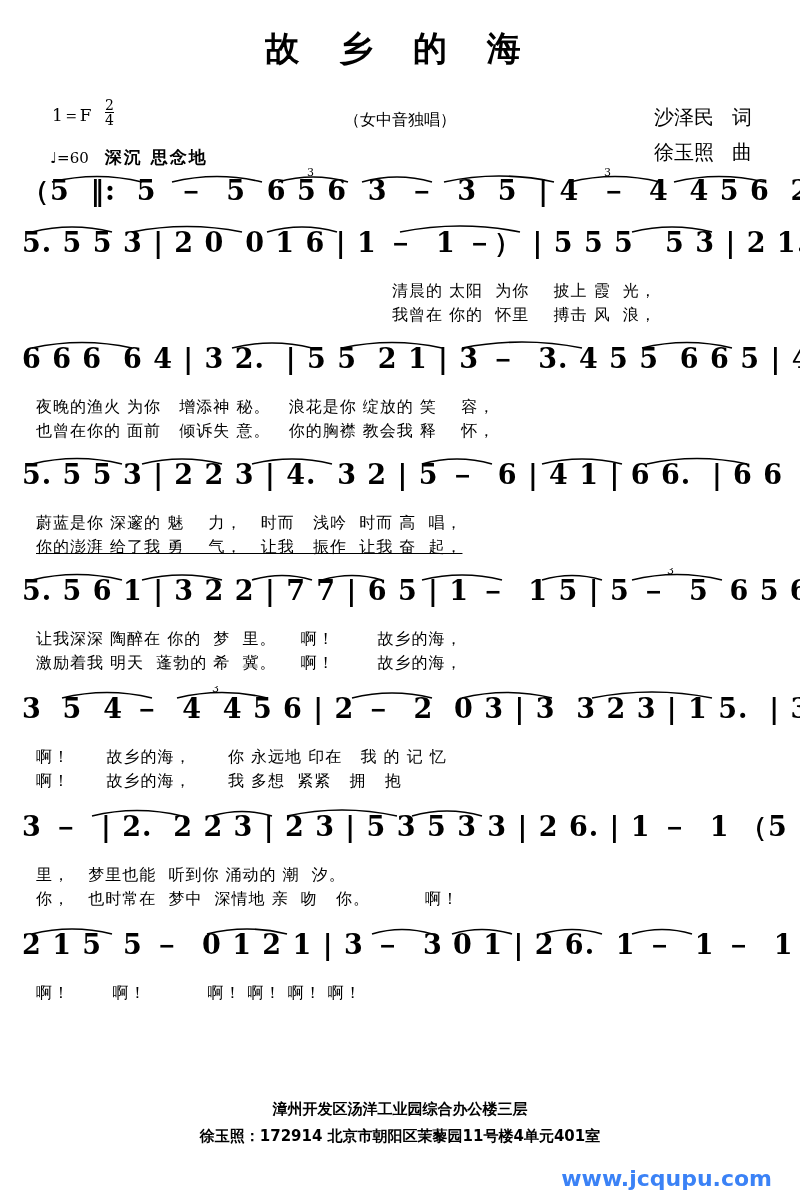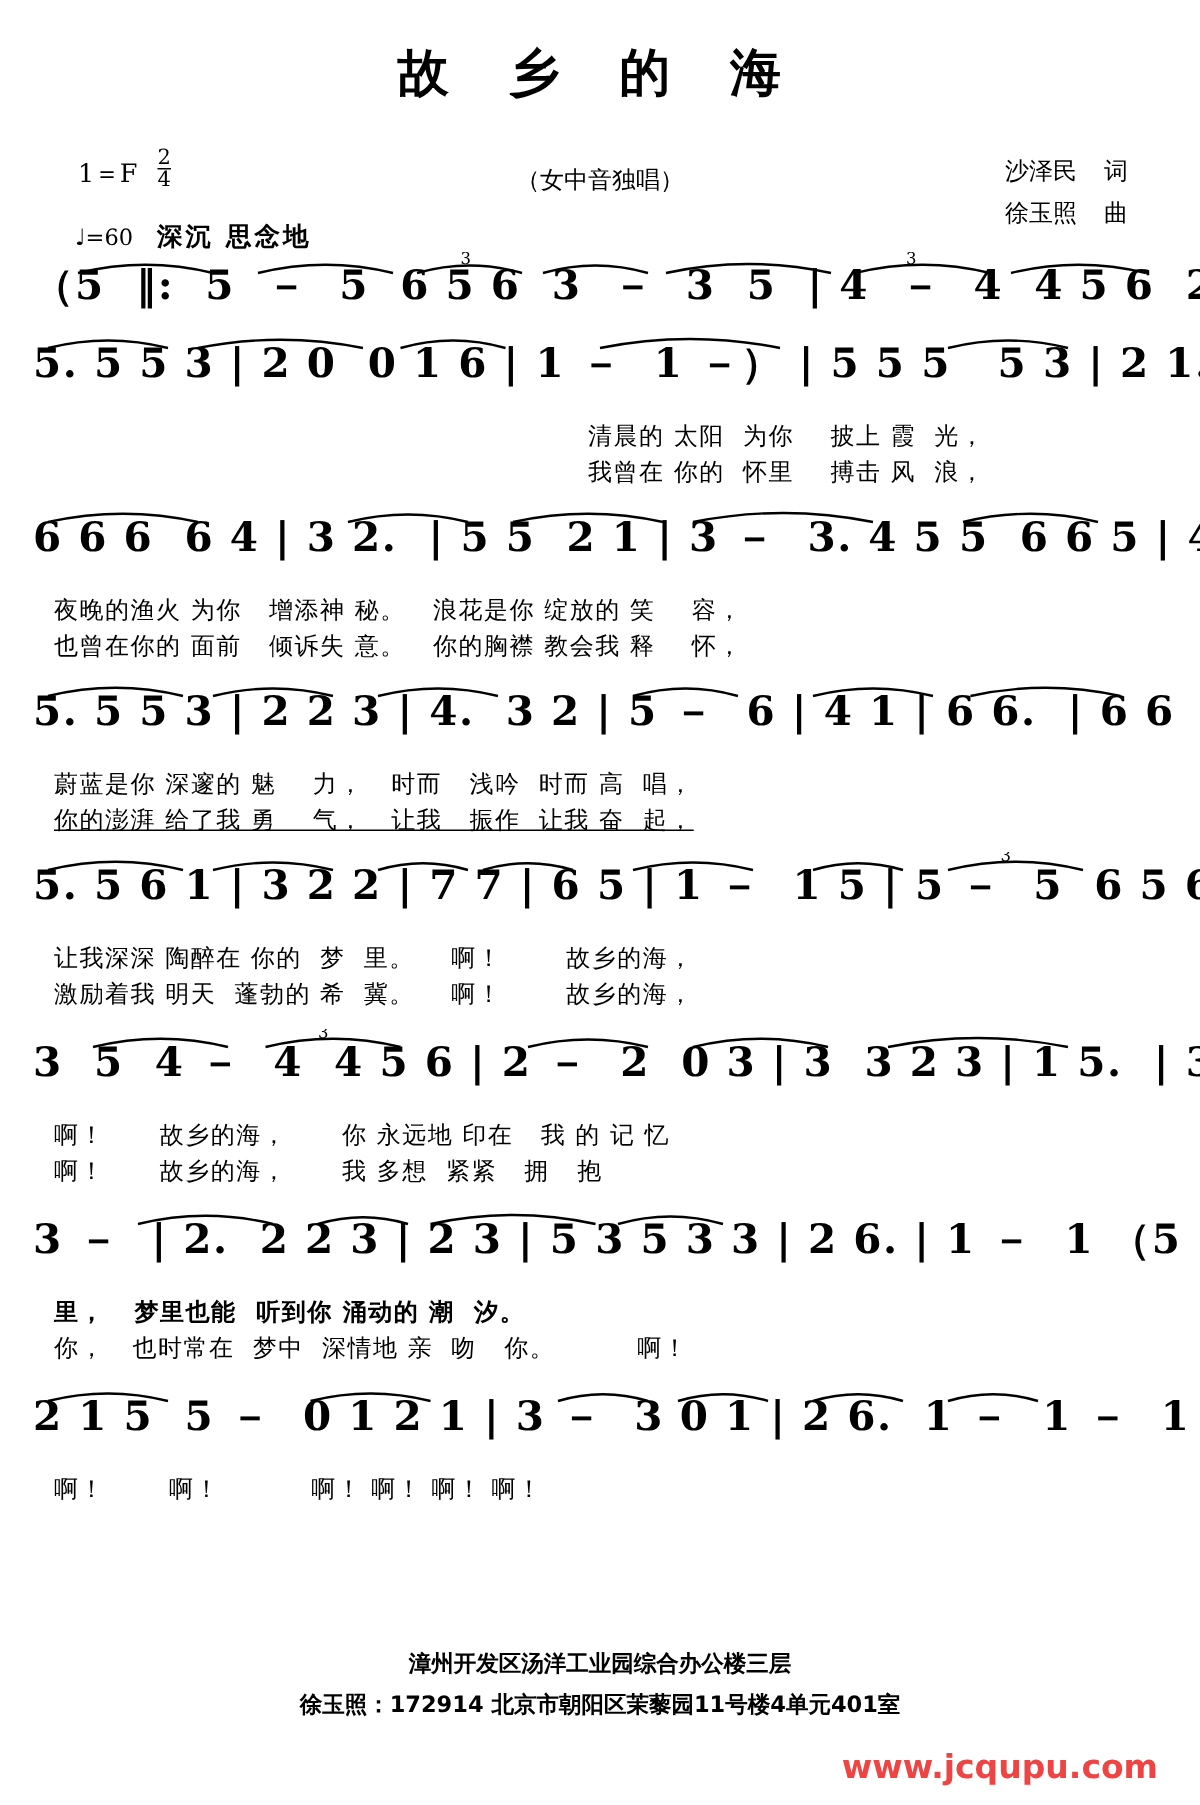--- a/index.html
+++ b/index.html
@@ -35,21 +35,21 @@
     font-family:"DejaVu Serif", serif;
   }
   .meter .num { display:block; }
   .meter .den { display:block; border-top:1.6px solid #000; }
   .voice {
     position:absolute; left:50%; top:22px; transform:translateX(-50%);
     font-size:16px;
   }
   .credits {
     position:absolute; right:48px; top:12px;
-    font-size:16px; line-height:1.75; text-align:right;
+    font-size:20px; line-height:1.75; text-align:right;
   }
   .credits span.role { margin-left:18px; }
 
   .tempo {
     position:absolute; left:50px; top:58px;
     font-size:15px;
   }
   .tempo .mark { font-family:"DejaVu Serif", serif; }
   .tempo .expr { font-weight:bold; font-size:17px; margin-left:16px; letter-spacing:2px; }
 
@@ -82,21 +82,21 @@
   
   .footer {
     position:absolute; left:0; right:0; bottom:52px;
     text-align:center;
     font-size:15px;
     font-weight:bold;
     line-height:1.85;
   }
   .watermark {
     position:absolute; right:28px; bottom:12px;
-    font-size:22px; color:#ef4444; font-weight:bold;
+    font-size:22px; color:#3b82f6; font-weight:bold;
     font-family:"DejaVu Sans", sans-serif;
   }
 </style>
 </head>
 <body>
 
 <div class="sheet">
 
   <div class="title">故 乡 的 海</div>
 
@@ -208,21 +208,21 @@
   <div class="system" style="margin-top:10px;">
     <svg class="deco" width="760" height="50">
       <path d="M70 12 q45 -11 90 0" stroke="#000" fill="none" stroke-width="1.6"></path>
       <path d="M190 12 q30 -9 60 0" stroke="#000" fill="none" stroke-width="1.6"></path>
       <path d="M265 12 q55 -12 110 0" stroke="#000" fill="none" stroke-width="1.6"></path>
       <path d="M390 12 q35 -10 70 0" stroke="#000" fill="none" stroke-width="1.6"></path>
       <text x="398" y="-2" font-size="10" font-family="DejaVu Serif, serif">1.</text>
       <text x="500" y="-2" font-size="10" font-family="DejaVu Serif, serif">2.</text>
     </svg>
     <div class="notes">3 －  | 2.  2 2 3 | 2 3 | 5 3 5 3 3 | 2 6. | 1 －  1 （5 :‖ 1 －  1 0 1 |</div>
-    <div class="lyric" style="padding-left:14px;font-weight:bold;">里，   梦里也能  听到你 涌动的 潮  汐。</div>
+    <div class="lyric" style="padding-left:14px;">里，   梦里也能  听到你 涌动的 潮  汐。</div>
     <div class="lyric second" style="padding-left:14px;">你，   也时常在  梦中  深情地 亲  吻   你。         啊！</div>
   </div>
 
   <div class="system" style="margin-top:10px;">
     <svg class="deco" width="760" height="50">
       <path d="M10 12 q40 -10 80 0" stroke="#000" fill="none" stroke-width="1.6"></path>
       <path d="M185 12 q40 -10 80 0" stroke="#000" fill="none" stroke-width="1.6"></path>
       <path d="M350 12 q30 -9 60 0" stroke="#000" fill="none" stroke-width="1.6"></path>
       <path d="M430 12 q30 -9 60 0" stroke="#000" fill="none" stroke-width="1.6"></path>
       <path d="M520 12 q30 -9 60 0" stroke="#000" fill="none" stroke-width="1.6"></path>

